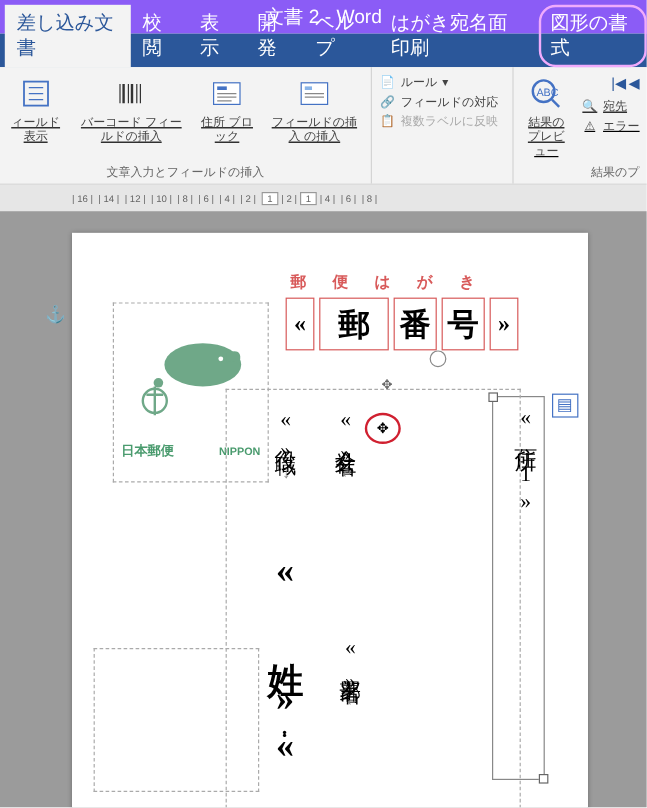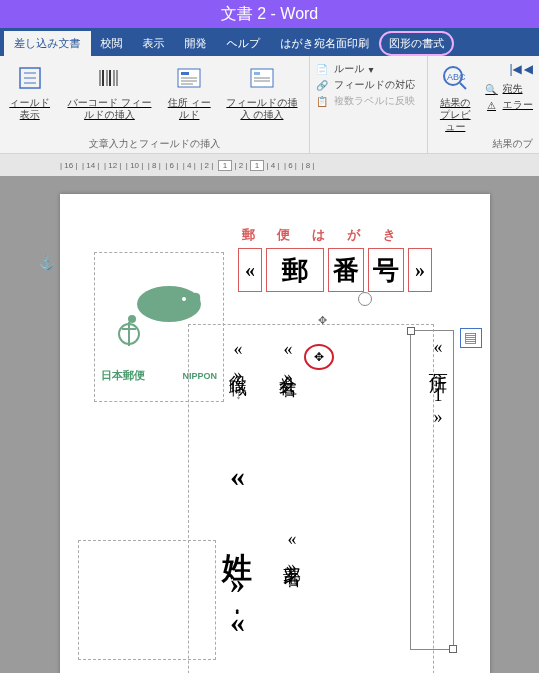--- a/index.html
+++ b/index.html
@@ -1,21 +1,21 @@
 <!DOCTYPE html>
 <html><head>
   <meta charset="utf-8">
   <style>
     * { margin: 0; padding: 0; box-sizing: border-box; }
     body { font-family: "Meiryo", "Yu Gothic", sans-serif; font-size: 11px; background: #fff; overflow: hidden; width: 539px; height: 673px; }
     
     .title-bar { background: #8b5cf6; color: #fff; height: 28px; display: flex; align-items: center; justify-content: center; font-size: 16px; }
     
     .tab-bar { background: #2b579a; height: 28px; display: flex; align-items: flex-end; padding-left: 4px; }
-    .tab { color: #fff; padding: 5px 10px; font-size: 11px; cursor: pointer; }
+    .tab { color: #fff; padding: 5px 10px; font-size: 16px; cursor: pointer; }
     .tab.active { background: #f3f3f3; color: #2b579a; }
     .tab.highlighted { border: 2px solid #f0abfc; border-radius: 14px; padding: 3px 8px; }
     
     .ribbon { background: #f3f3f3; height: 98px; display: flex; border-bottom: 1px solid #d4d4d4; }
     .ribbon-group { display: flex; flex-direction: column; border-right: 1px solid #d4d4d4; padding: 4px 6px 2px; }
     .ribbon-group-content { display: flex; flex: 1; gap: 8px; align-items: flex-start; text-decoration: underline; }
     .ribbon-group-label { text-align: center; font-size: 10px; color: #666; padding-top: 2px; }
     .ribbon-btn { display: flex; flex-direction: column; align-items: center; justify-content: flex-start; gap: 3px; cursor: pointer; padding: 2px; }
     .ribbon-btn-icon { width: 32px; height: 32px; display: flex; align-items: center; justify-content: center; }
     .ribbon-btn-label { font-size: 10px; text-align: center; line-height: 1.2; color: #444; }
@@ -123,21 +123,21 @@
         <div class="ribbon-btn-icon">
             <svg width="28" height="28">
               <rect x="3" y="5" width="22" height="18" fill="#fff" stroke="#4472c4"></rect>
               <rect x="6" y="8" width="8" height="3" fill="#4472c4"></rect>
               <line x1="6" y1="14" x2="22" y2="14" stroke="#888"></line>
               <line x1="6" y1="17" x2="22" y2="17" stroke="#888"></line>
               <line x1="6" y1="20" x2="18" y2="20" stroke="#888"></line>
             </svg>
           </div>
         <div class="ribbon-btn-label">住所
-ィールド</div>
+ブロック</div>
       </div>
       <div class="ribbon-btn">
         <div class="ribbon-btn-icon">
             <svg width="28" height="28">
               <rect x="3" y="5" width="22" height="18" fill="#fff" stroke="#4472c4"></rect>
               <rect x="6" y="8" width="6" height="3" fill="#89b4e8"></rect>
               <line x1="6" y1="14" x2="22" y2="14" stroke="#888"></line>
               <line x1="6" y1="17" x2="22" y2="17" stroke="#888"></line>
             </svg>
           </div>

